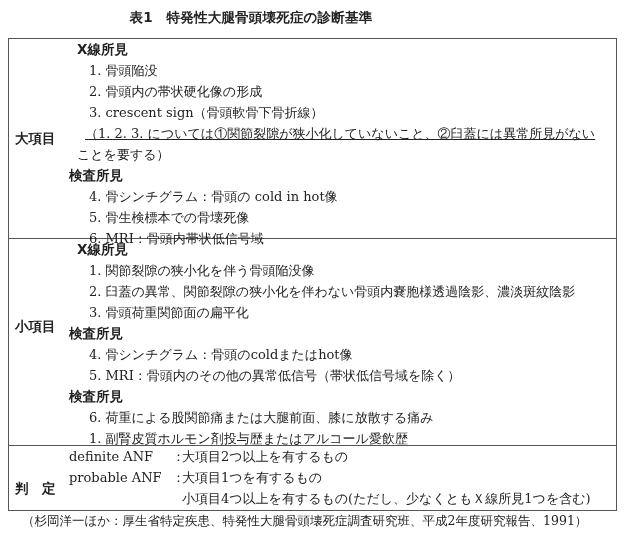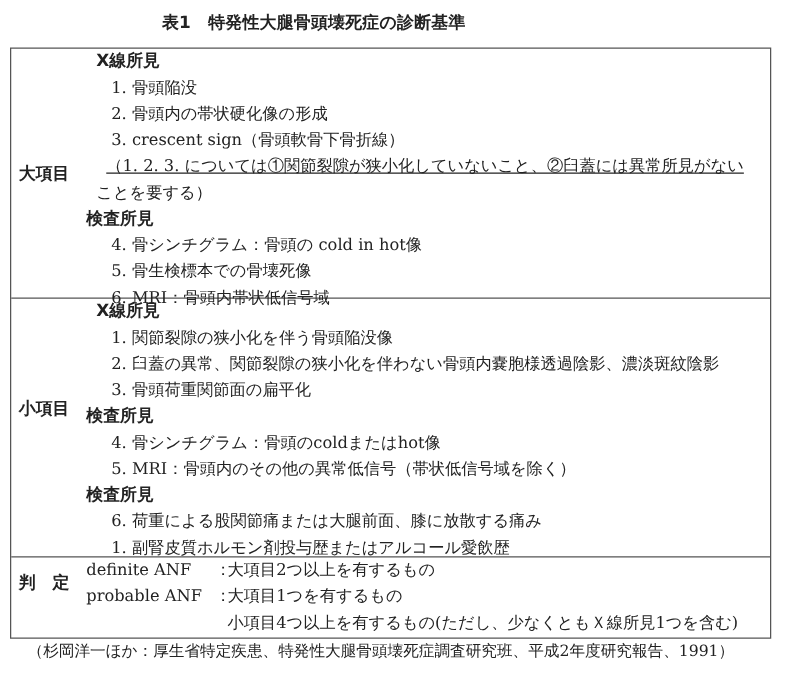--- a/index.html
+++ b/index.html
@@ -79,21 +79,21 @@
       <div class="line heading">検査所見</div>
       <div class="line item">4. 骨シンチグラム：骨頭のcoldまたはhot像</div>
       <div class="line item">5. MRI：骨頭内のその他の異常低信号（帯状低信号域を除く）</div>
       <div class="line heading">検査所見</div>
       <div class="line item">6. 荷重による股関節痛または大腿前面、膝に放散する痛み</div>
       <div class="line item">1. 副腎皮質ホルモン剤投与歴またはアルコール愛飲歴</div>
     </div>
   </div>
 
   <div class="section s3">
-    <div class="row-label" style="top:11px;">判　定</div>
+    <div class="row-label" style="top:34px;">判　定</div>
     <div class="content">
       <div class="judge-row">
         <span class="judge-key">definite ANF</span>
         <span class="judge-colon">：</span>
         <span class="judge-val">大項目2つ以上を有するもの</span>
       </div>
       <div class="judge-row">
         <span class="judge-key">probable ANF</span>
         <span class="judge-colon">：</span>
         <span class="judge-val">大項目1つを有するもの</span>

